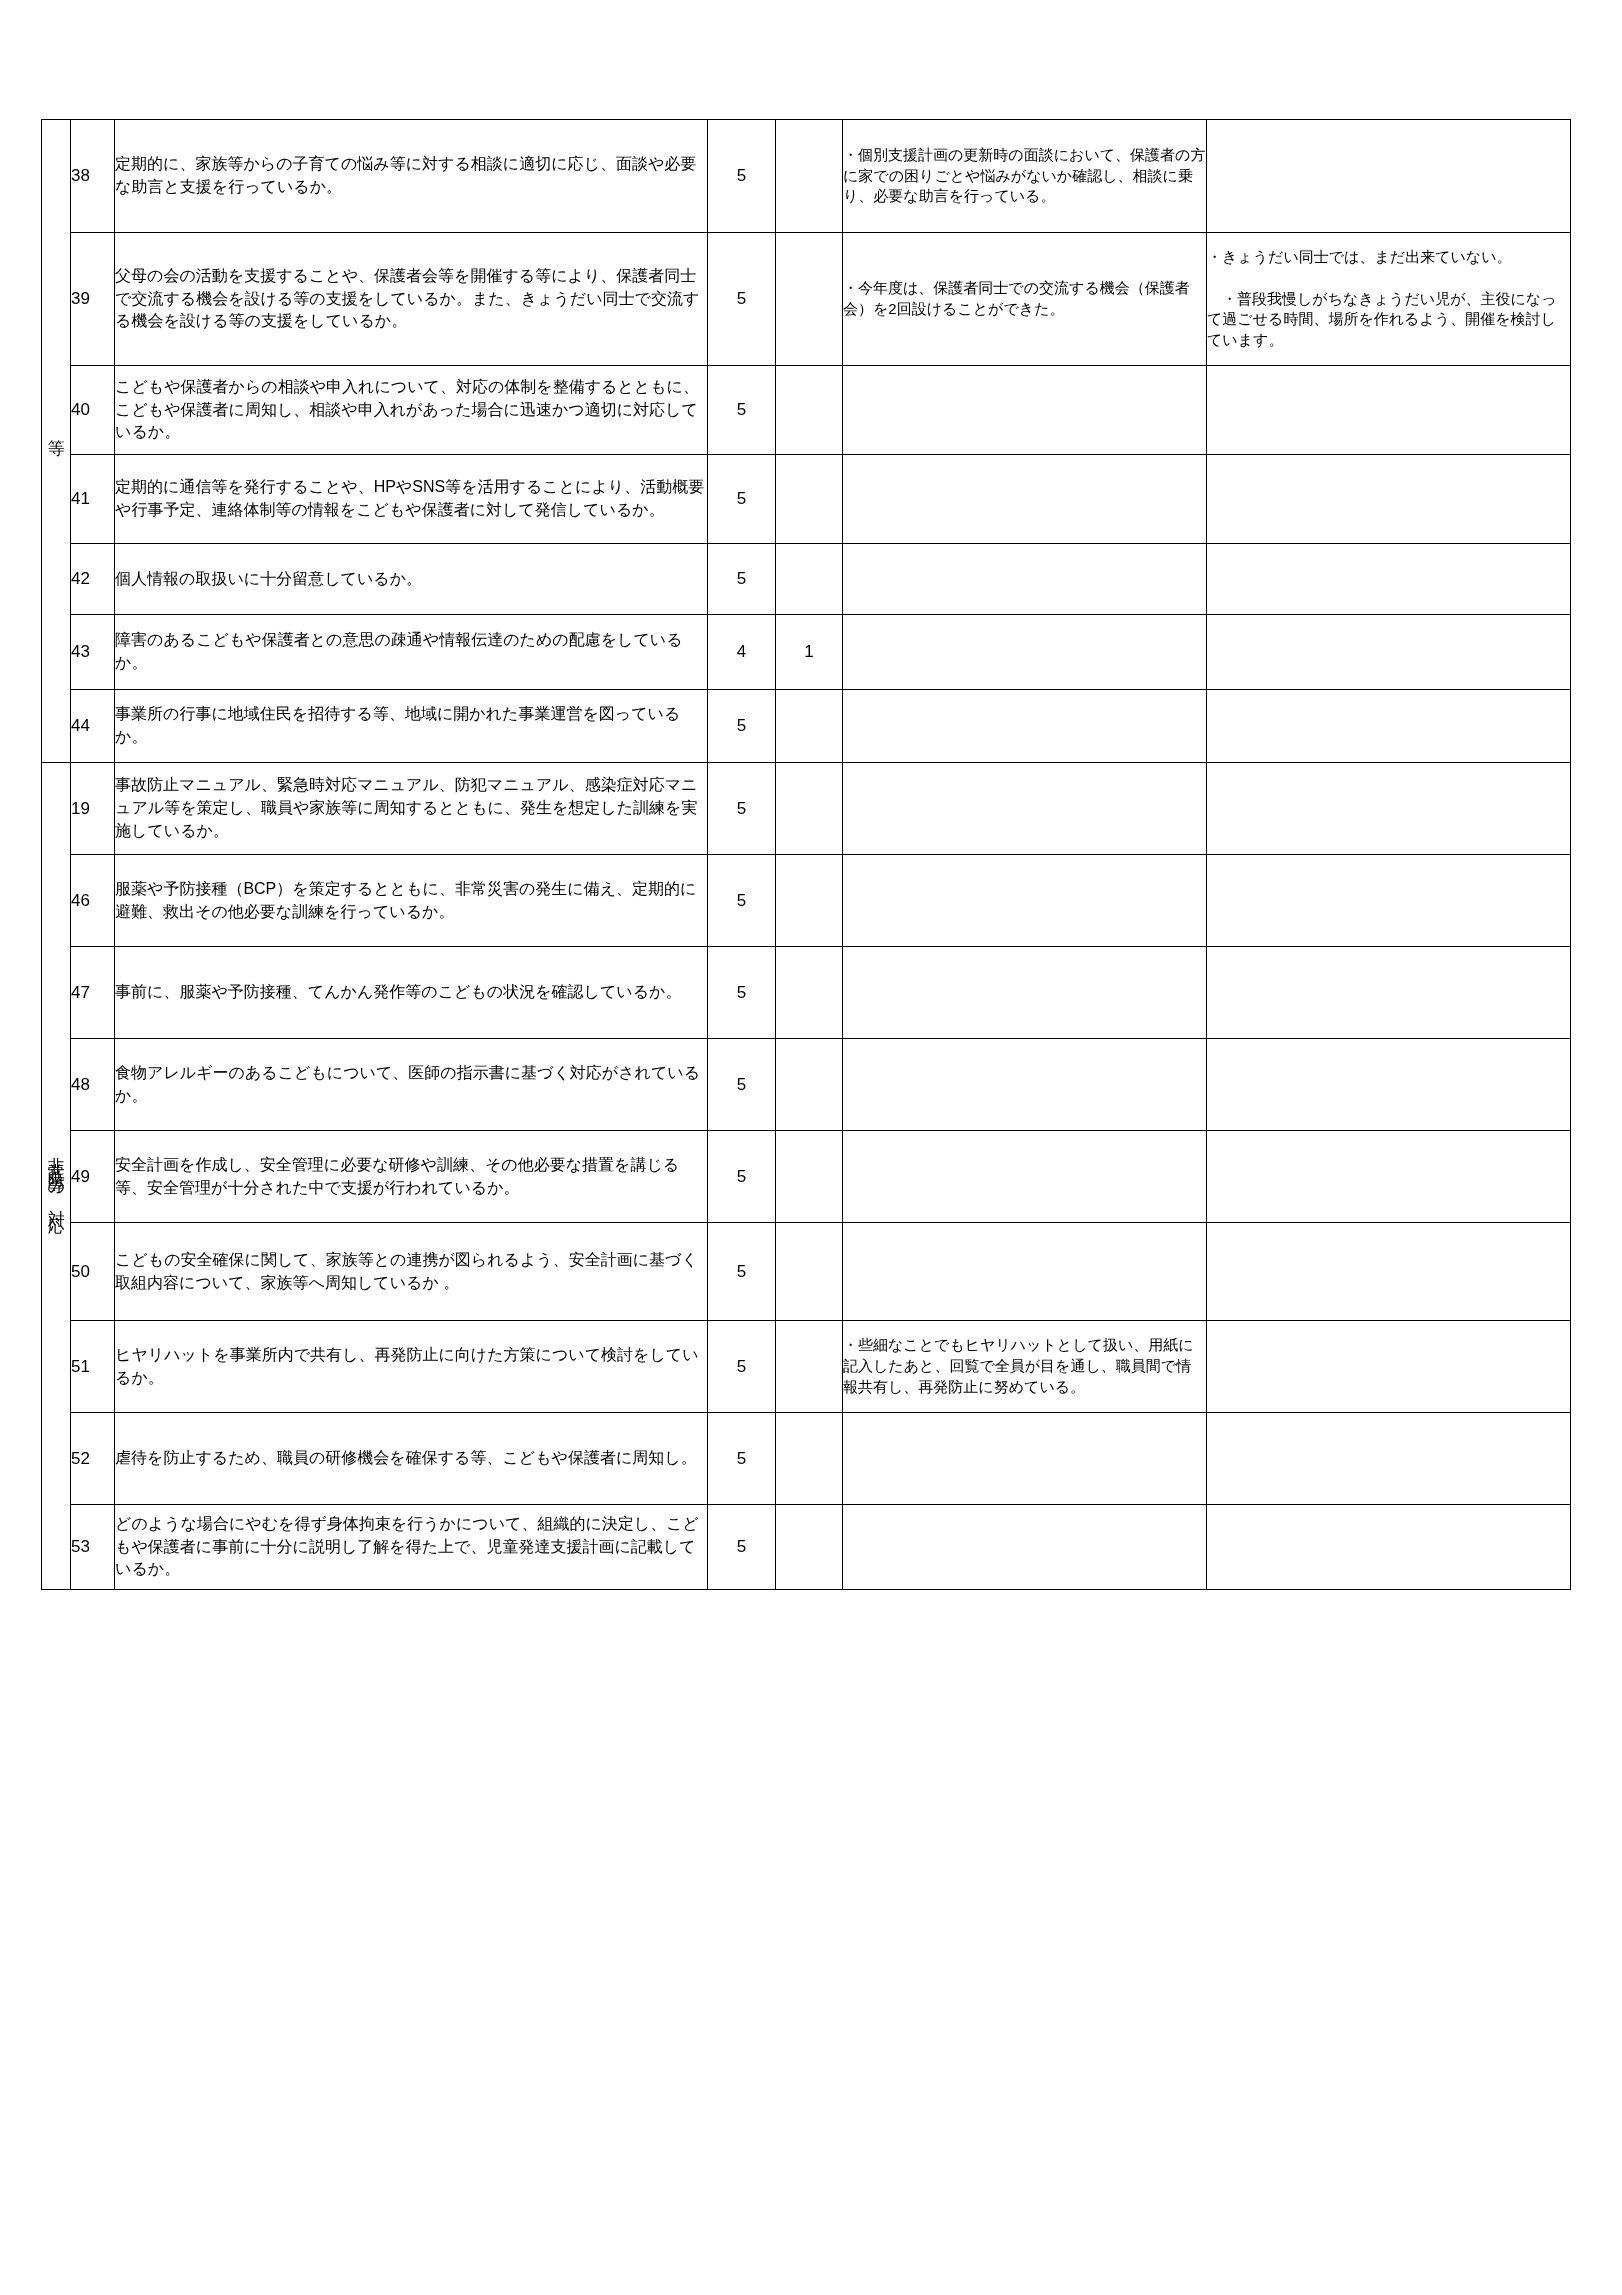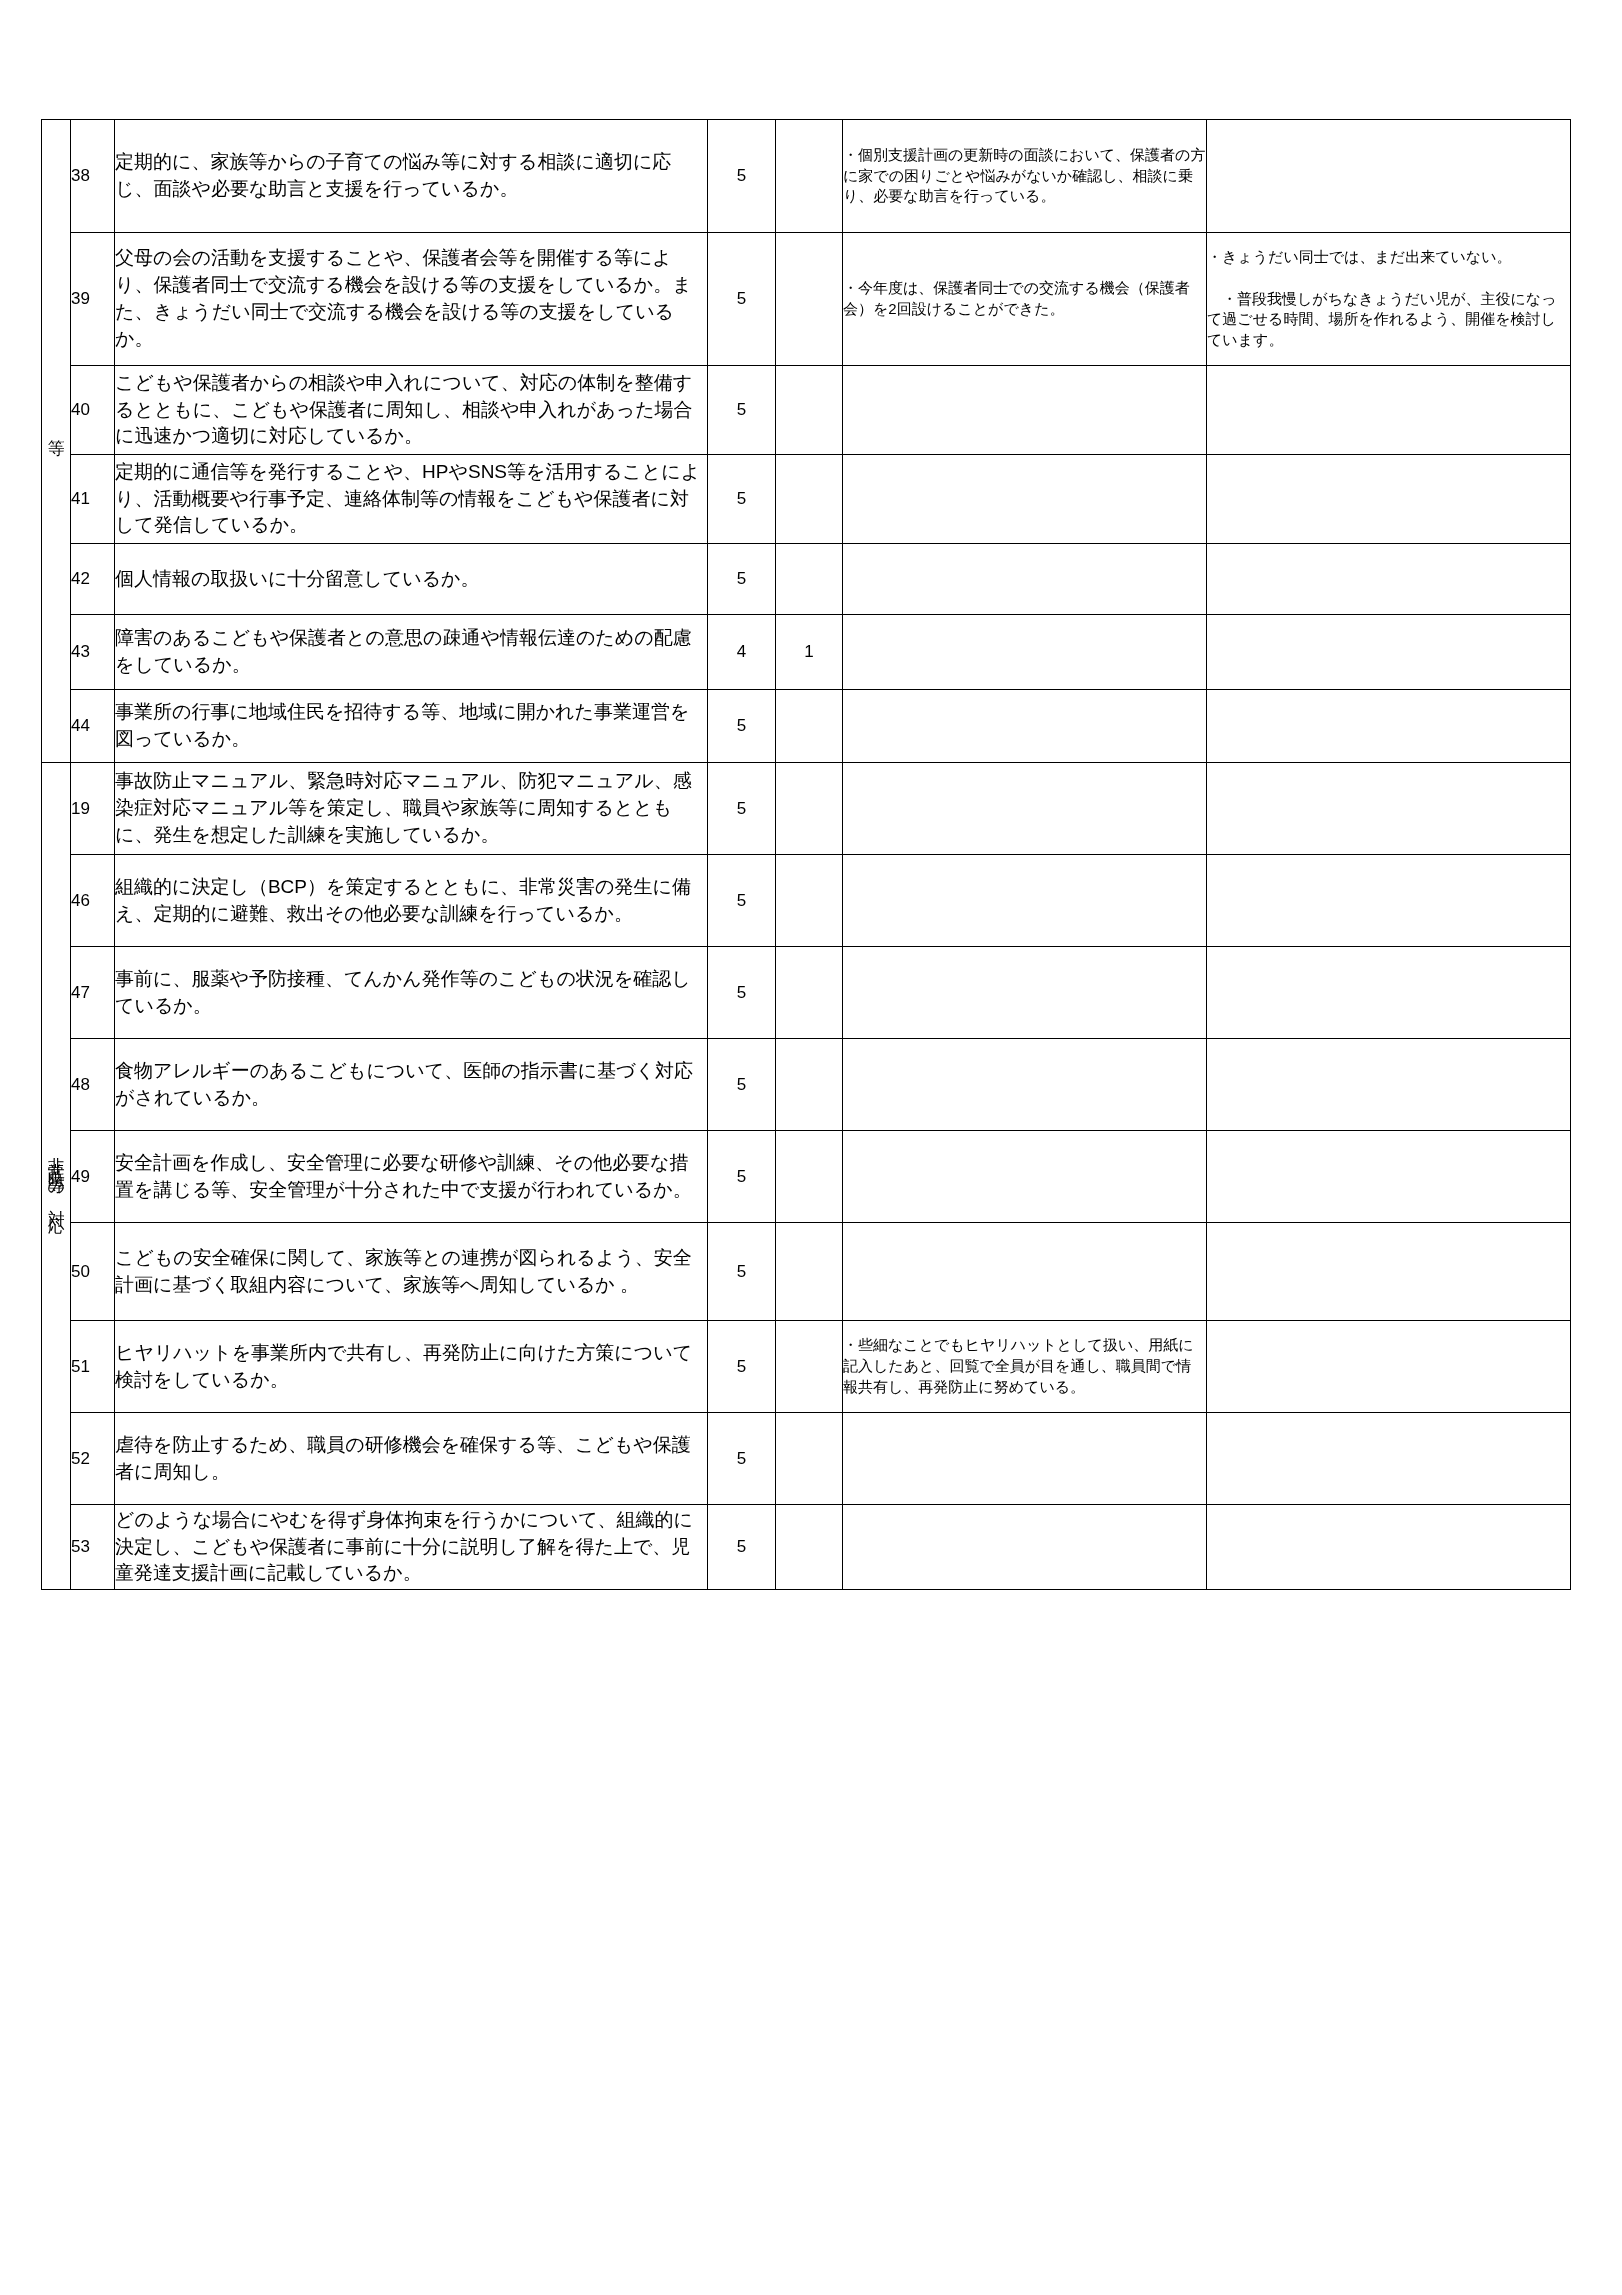--- a/index.html
+++ b/index.html
@@ -80,21 +80,21 @@
   td.no {
     background: #FCEDC8;
     font-size: 17px;
     border-top: 0.7px solid #000000;
     border-bottom: 0.7px solid #000000;
   }
 
   
   td.q {
     text-align: left;
-    font-size: 19px;
+    font-size: 16px;
     line-height: 1.42;
     padding: 0 3.9px 0 4.6px;
     border-top: 0.7px solid #000000;
     border-bottom: 0.7px solid #000000;
   }
 
   
   td.s {
     text-align: center;
     font-size: 17px;
@@ -235,21 +235,21 @@
         <td class="no">19</td>
         <td class="q">事故防止マニュアル、緊急時対応マニュアル、防犯マニュアル、感染症対応マニュアル等を策定し、職員や家族等に周知するとともに、発生を想定した訓練を実施しているか。</td>
         <td class="s">5</td>
         <td class="s"></td>
         <td class="cm"></td>
         <td class="cm"></td>
       </tr>
 
       <tr class="hr-top h46">
         <td class="no">46</td>
-        <td class="q">組織的に決定し（BCP）を策定するとともに、非常災害の発生に備え、定期的に避難、救出その他必要な訓練を行っているか。</td>
+        <td class="q">服薬や予防接種（BCP）を策定するとともに、非常災害の発生に備え、定期的に避難、救出その他必要な訓練を行っているか。</td>
         <td class="s">5</td>
         <td class="s"></td>
         <td class="cm"></td>
         <td class="cm"></td>
       </tr>
 
       <tr class="hr-top h47">
         <td class="no">47</td>
         <td class="q">事前に、服薬や予防接種、てんかん発作等のこどもの状況を確認しているか。</td>
         <td class="s">5</td>

